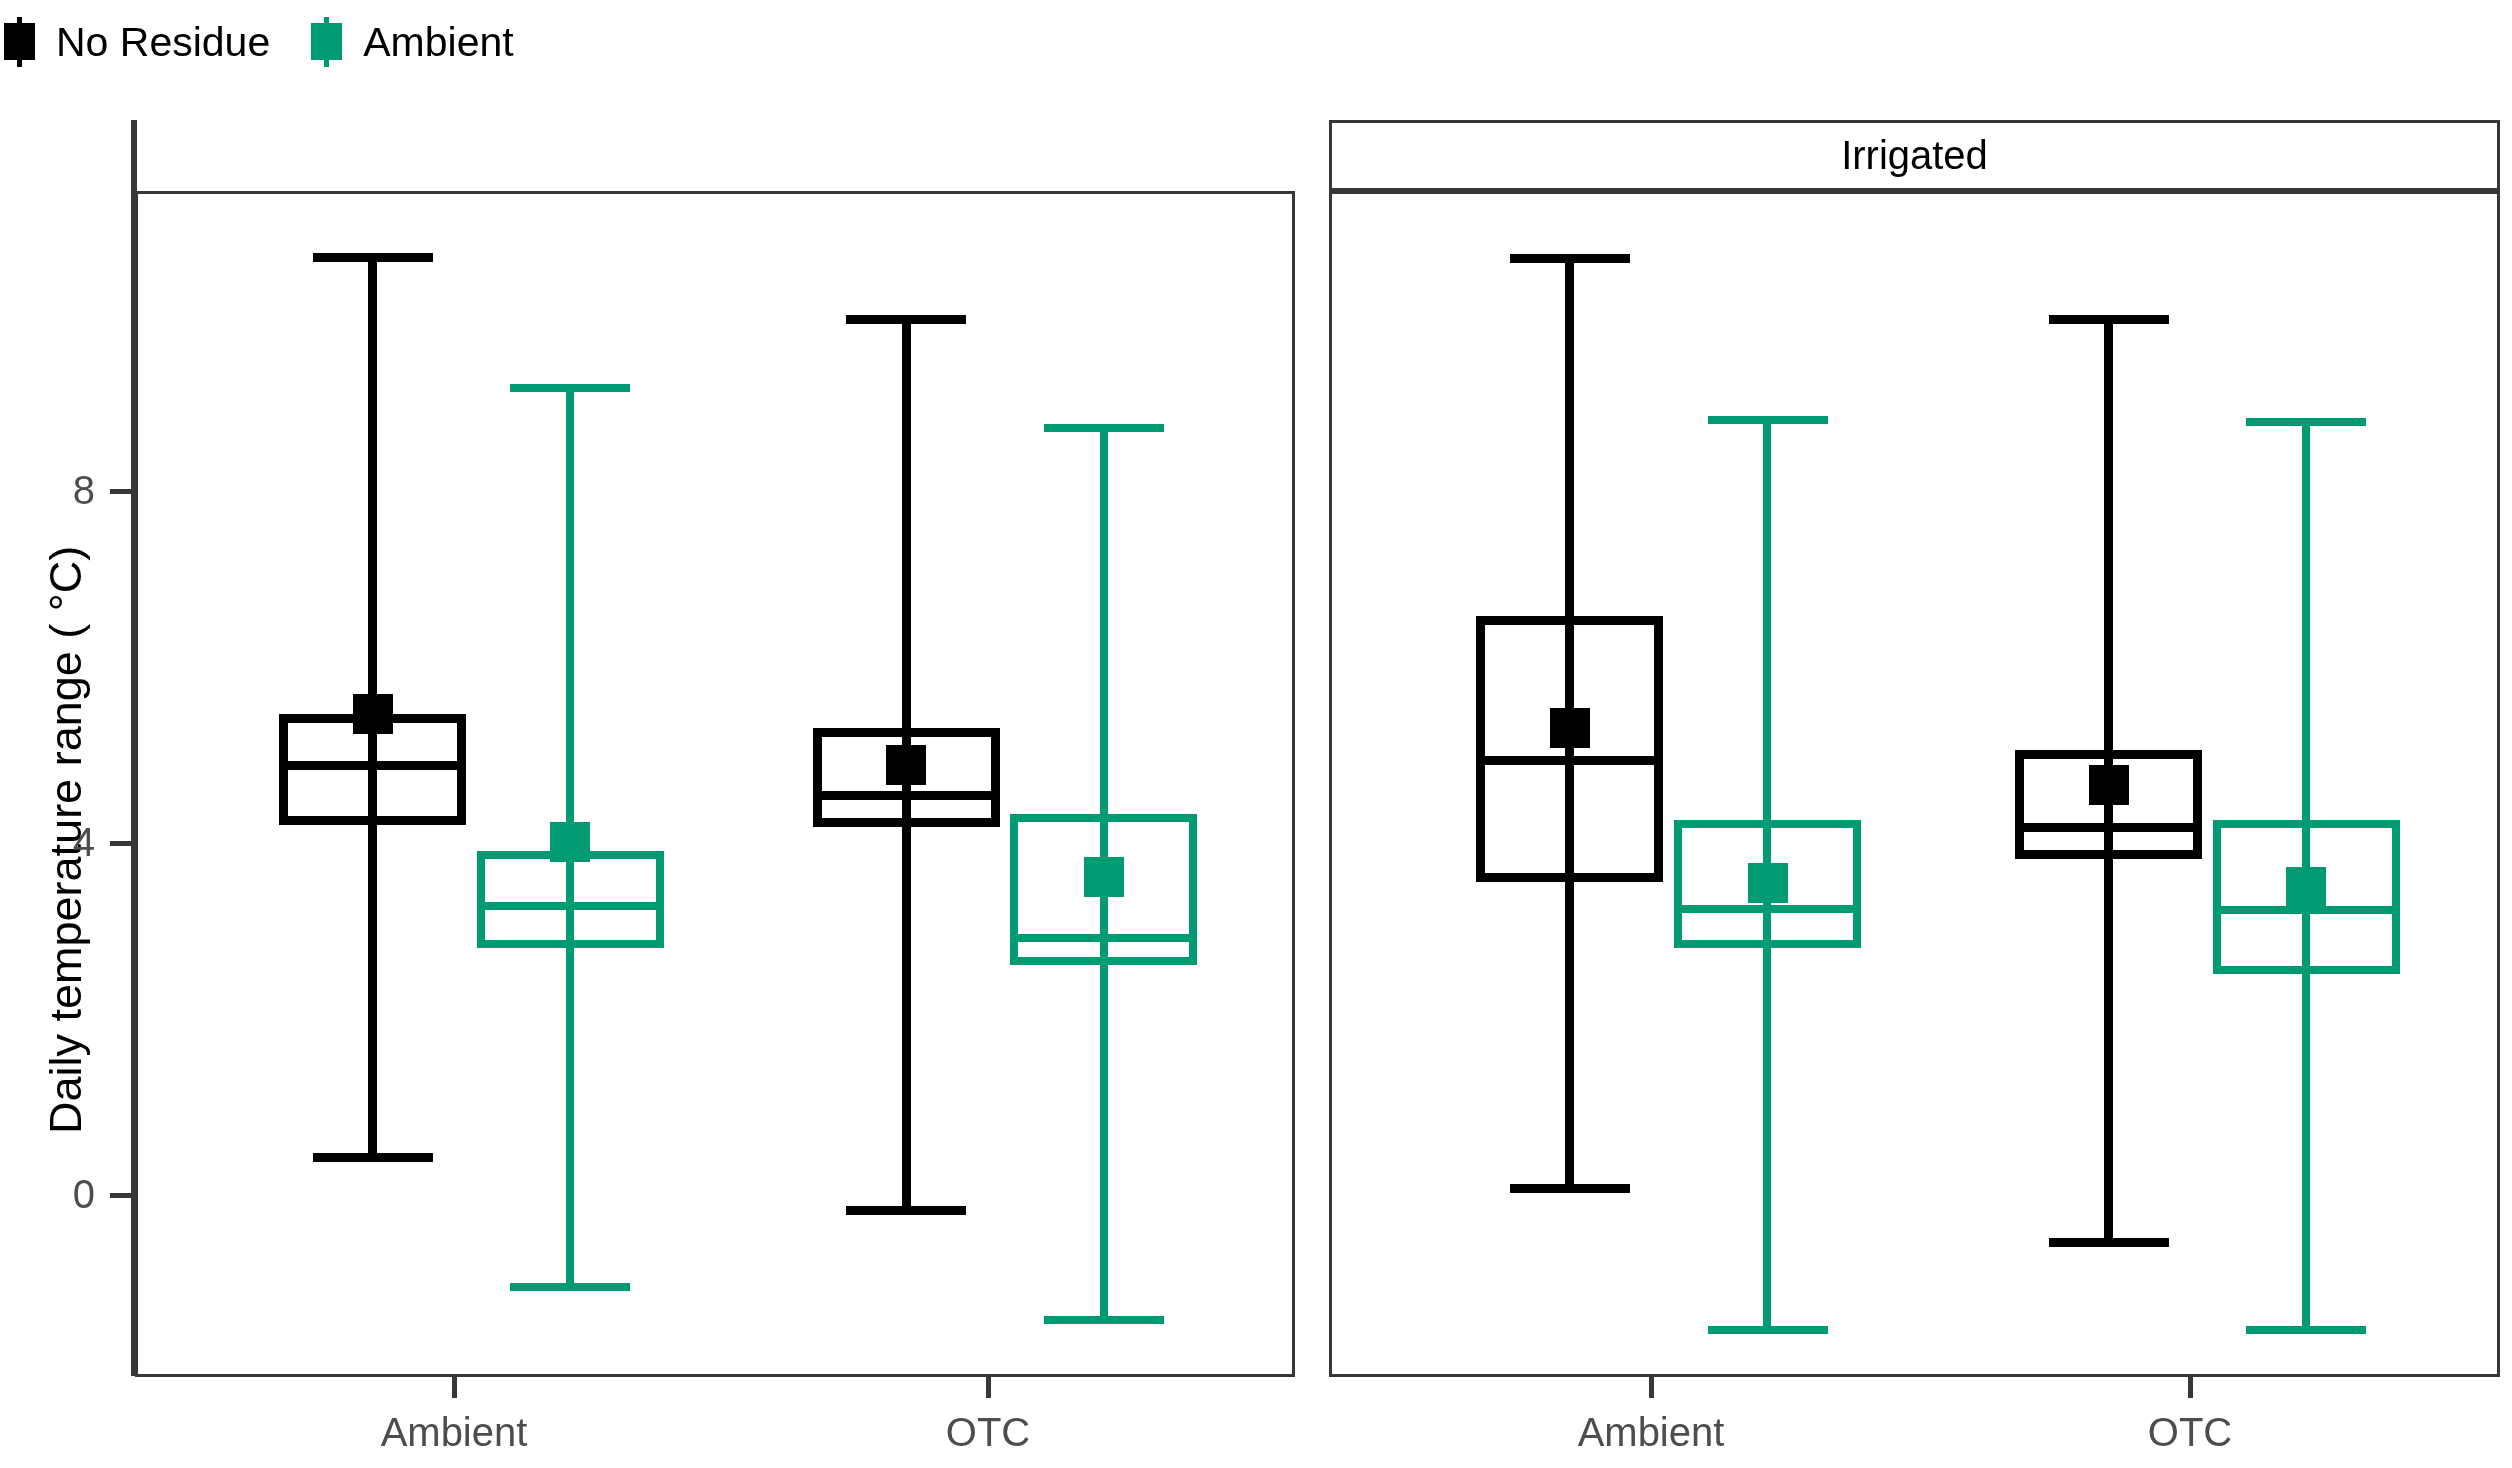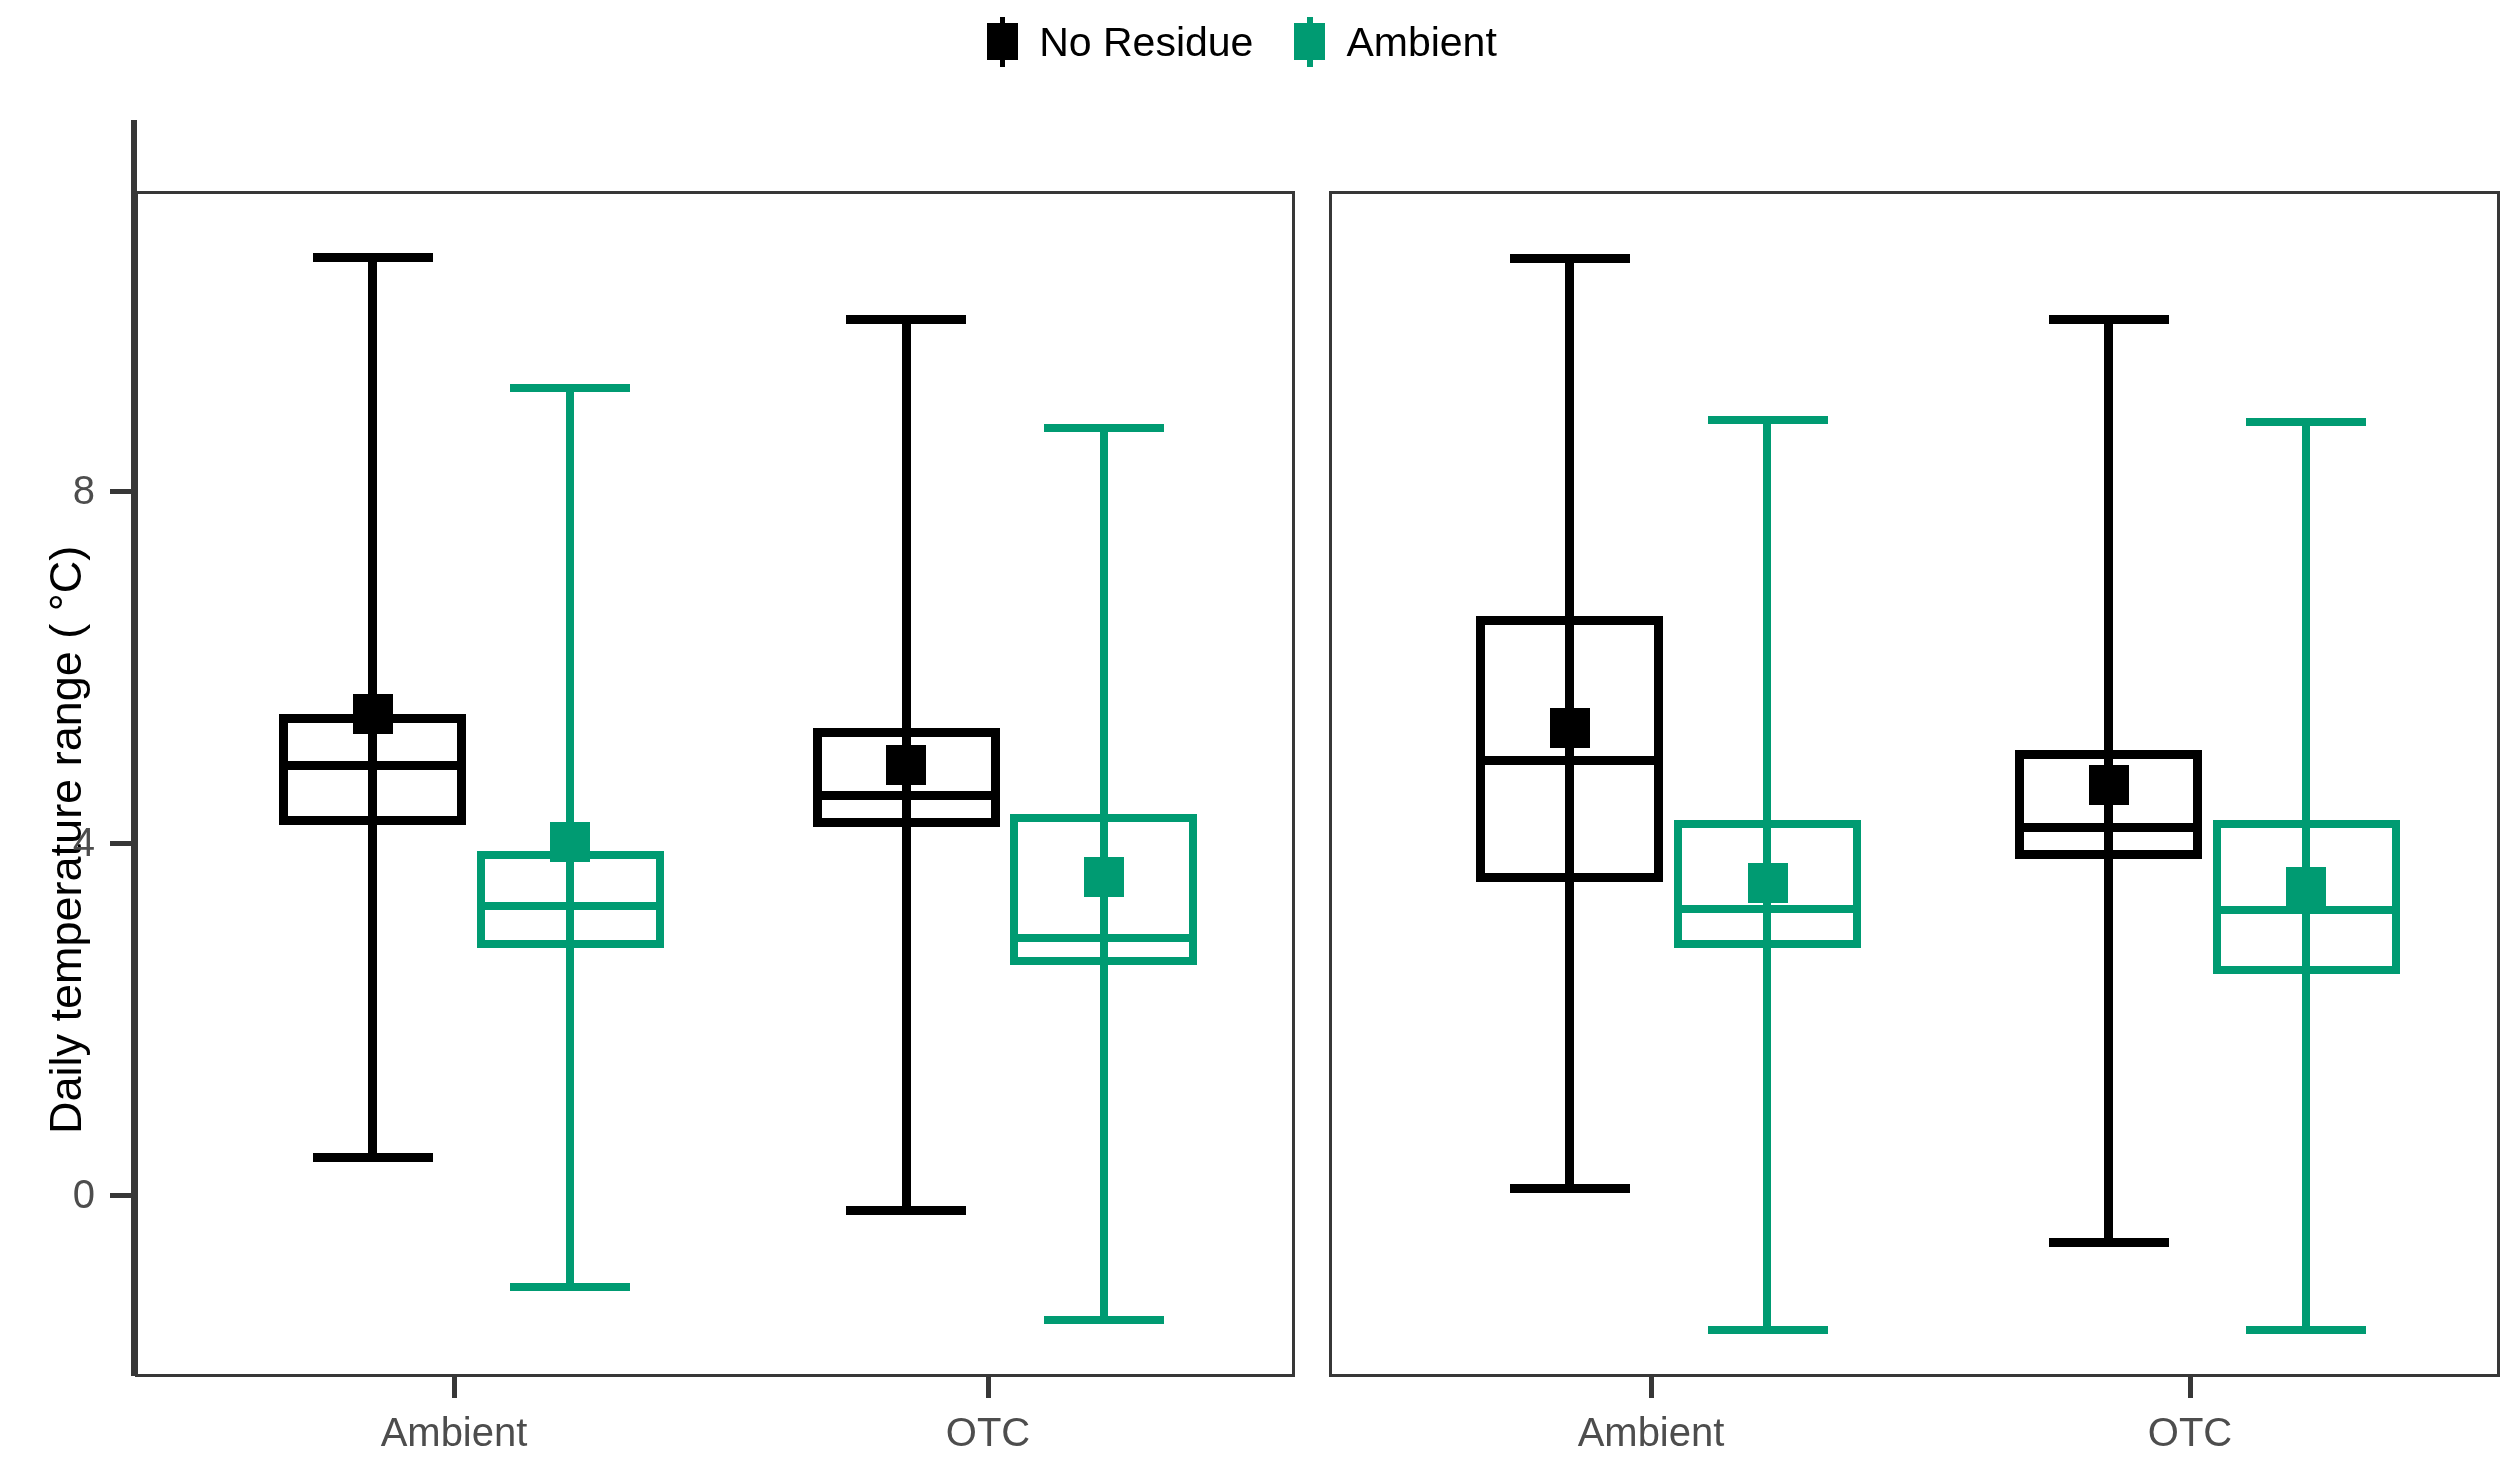--- a/index.html
+++ b/index.html
@@ -1,21 +1,21 @@
 <!DOCTYPE html>
 <html style="font-size:10.3px"><head>
 <meta charset="utf-8">
 <style>
   html,body{margin:0;padding:0;background:#ffffff;}
   body{width:2512px;height:1468px;font-family:"Liberation Sans",sans-serif;color:#000;overflow:hidden;}
   #root{position:relative;width:2512px;height:1468px;}
 
   
   .legend{position:absolute;left:0;top:0;width:2480px;height:84px;
-          display:flex;align-items:center;justify-content:center;gap:37px;}
+          display:flex;align-items:center;justify-content:flex-start;gap:37px;}
   .legend-item{display:flex;align-items:center;gap:17px;}
   .legend-key{position:relative;width:39px;height:50px;display:block;}
   .legend-key .kbox{position:absolute;left:3.9px;top:6.4px;width:31px;height:37px;}
   .legend-key .kline{position:absolute;left:17px;top:0px;width:5.2px;height:50px;}
   .legend-label{font-size:41px;line-height:41px;color:#000;white-space:nowrap;}
 
   
   .panel-strip{position:absolute;box-sizing:border-box;border:3.9px solid #373737;background:#fff;
                display:flex;align-items:center;justify-content:center;}
   .panel-strip-label{font-size:40px;color:#000;}
@@ -108,20 +108,23 @@
       <div class="bp" style="left: 0px; top: 0px; width: 100%; height: 100%;">
         <div class="whisker" style="left: 962px; top: 234px; width: 8.4px; height: 892px; background: rgb(0, 155, 114);"></div>
         <div class="cap" style="left: 906px; top: 230px; width: 120px; height: 8.4px; background: rgb(0, 155, 114);"></div>
         <div class="cap" style="left: 906px; top: 1122px; width: 120px; height: 8.4px; background: rgb(0, 155, 114);"></div>
         <div class="box" style="left: 872px; top: 620px; width: 187px; height: 151px; border: 8.4px solid rgb(0, 155, 114);"></div>
         <div class="median" style="left: 872px; top: 740px; width: 187px; height: 8.4px; background: rgb(0, 155, 114);"></div>
         <div class="mean" style="left: 946px; top: 663px; width: 40px; height: 40px; background: rgb(0, 155, 114);"></div>
       </div>
     </div>
 
+  <div class="panel-strip" style="left:1329px; top:120px; width:1171px; height:71px;">
+    <span class="panel-strip-label">Irrigated</span>
+  </div>
   <div class="panel-body" id="panel-1" style="left:1329px; top:191px; width:1171px; height:1186px;">
       <div class="bp" style="left: 0px; top: 0px; width: 100%; height: 100%;">
         <div class="whisker" style="left: 233px; top: 65px; width: 9px; height: 930px; background: rgb(0, 0, 0);"></div>
         <div class="cap" style="left: 178px; top: 60px; width: 120px; height: 9px; background: rgb(0, 0, 0);"></div>
         <div class="cap" style="left: 178px; top: 990px; width: 120px; height: 9px; background: rgb(0, 0, 0);"></div>
         <div class="box" style="left: 144px; top: 422px; width: 187px; height: 266px; border: 9px solid rgb(0, 0, 0);"></div>
         <div class="median" style="left: 144px; top: 562px; width: 187px; height: 9px; background: rgb(0, 0, 0);"></div>
         <div class="mean" style="left: 218px; top: 514px; width: 40px; height: 40px; background: rgb(0, 0, 0);"></div>
       </div>
       <div class="bp" style="left: 0px; top: 0px; width: 100%; height: 100%;">

